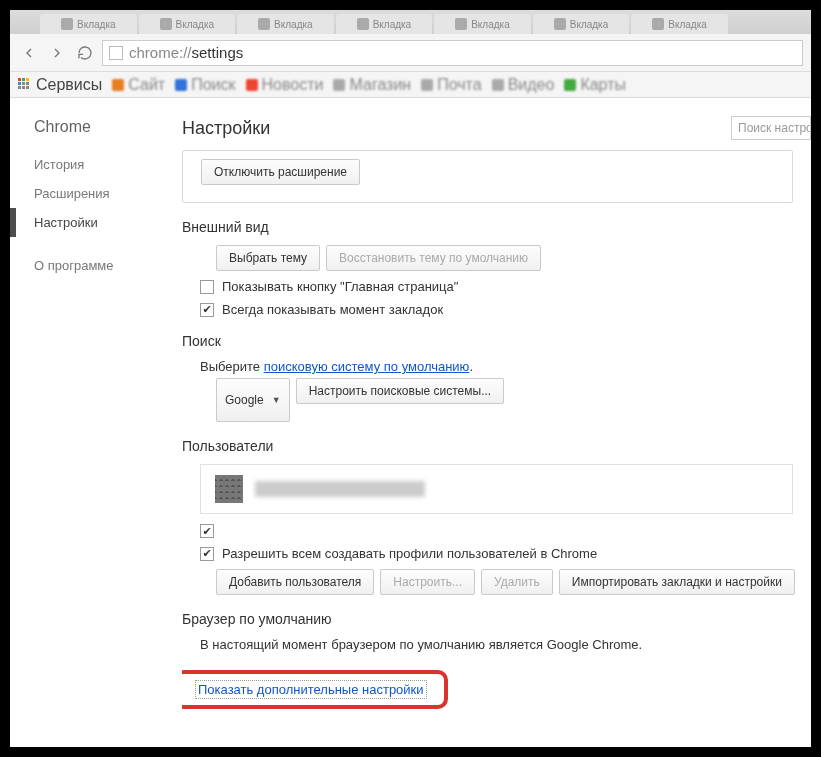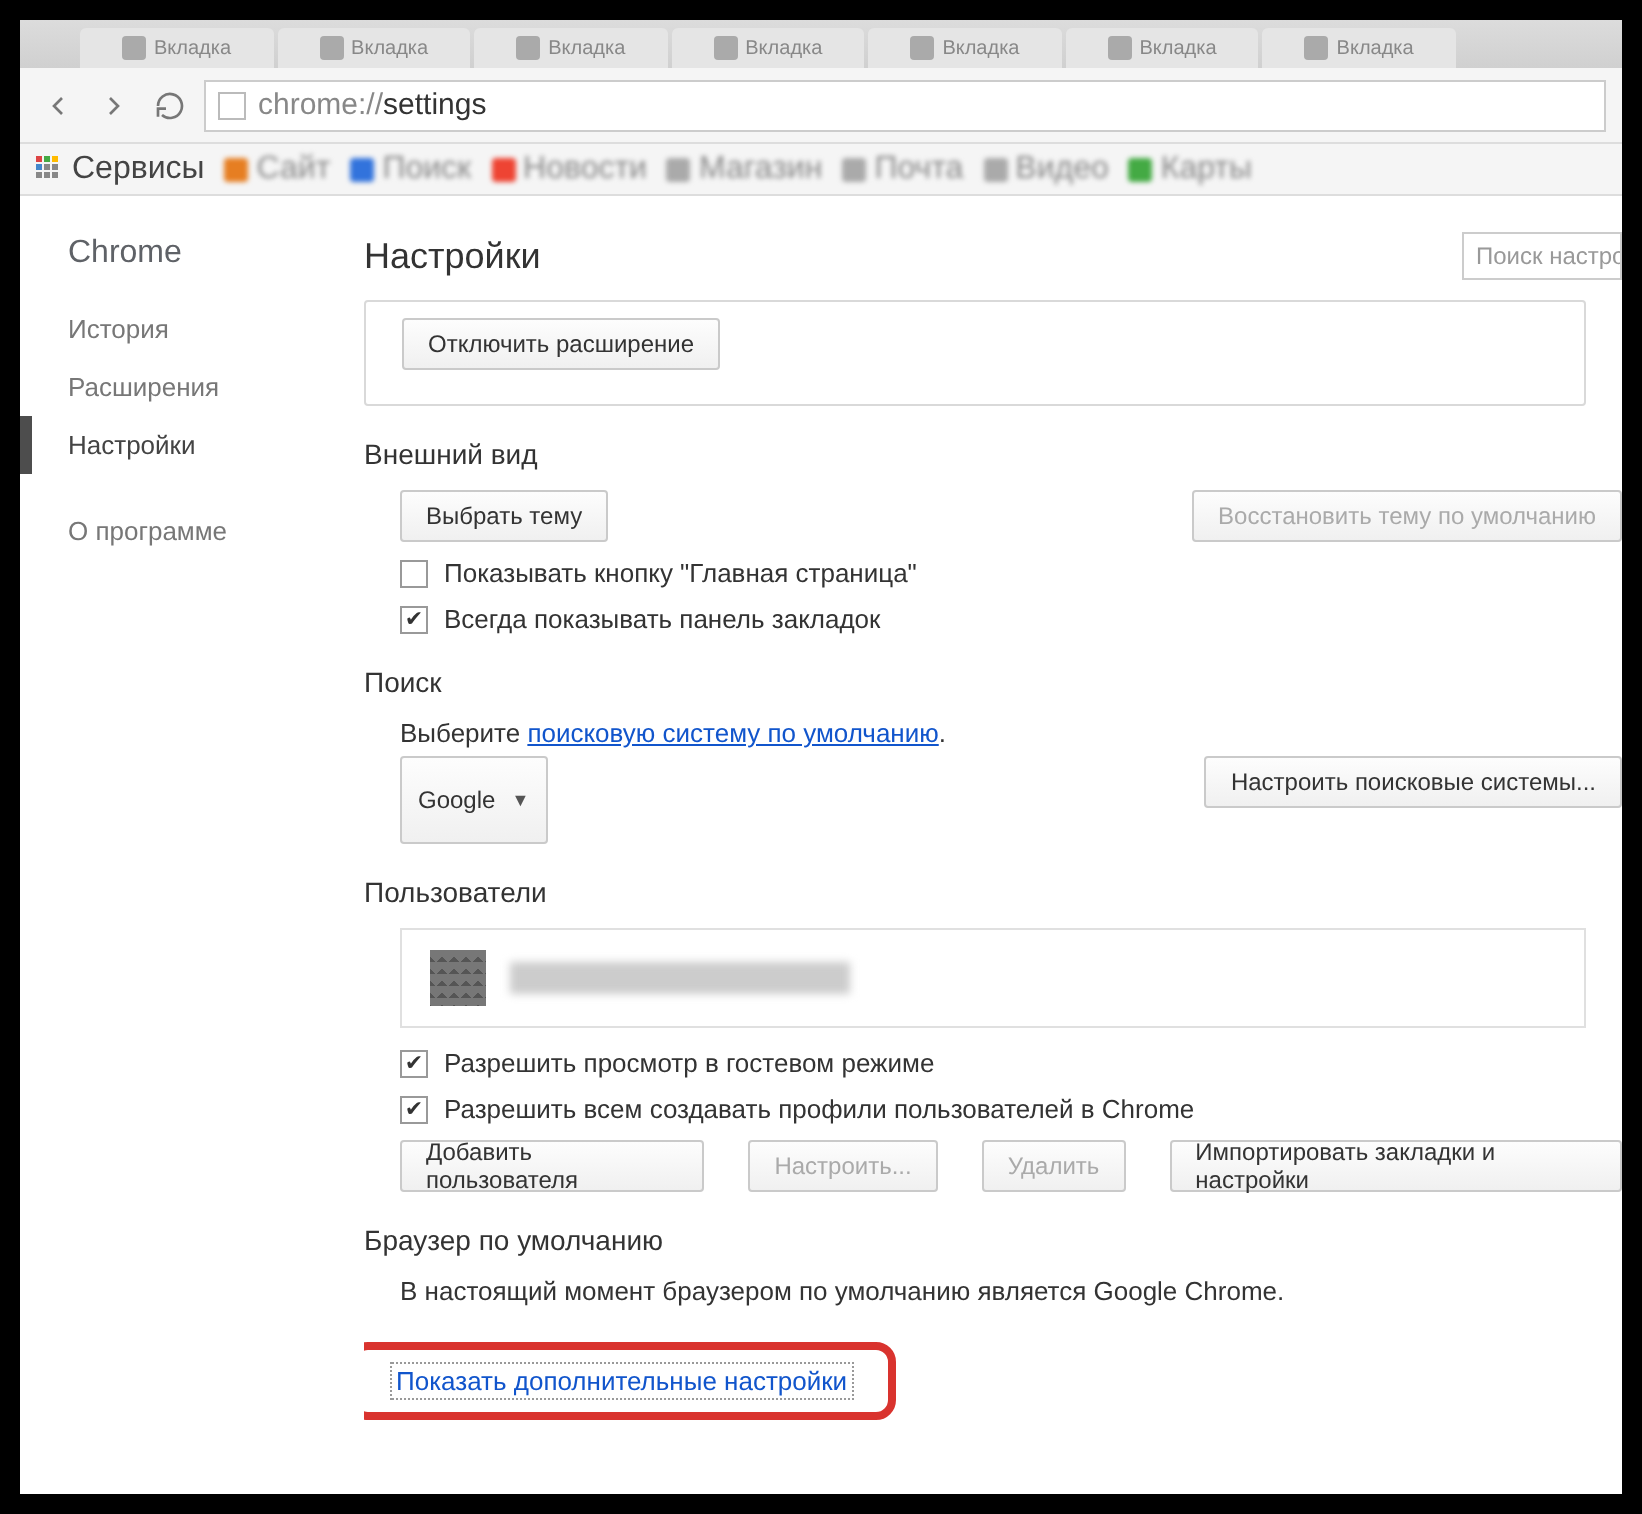--- a/index.html
+++ b/index.html
@@ -212,21 +212,21 @@
     height: 26px;
     padding: 0 12px;
     border: 1px solid #cacaca;
     background: linear-gradient(#fdfdfd, #f0f0f0);
     border-radius: 2px;
     font-size: 12px;
     color: #333;
     cursor: pointer;
   }
   .btn[disabled] { color: #aaa; cursor: default; }
-  .btn-row { display: flex; gap: 22px; margin: 4px 0; justify-content: space-between; }
+  .btn-row { display: flex; gap: 6px; margin: 4px 16px; }
   .indent { padding-left: 18px; }
   .check-row {
     display: flex; align-items: center; gap: 8px;
     margin: 8px 0; font-size: 13px; color: #333;
   }
   .checkbox {
     width: 14px; height: 14px;
     border: 1px solid #999;
     background: #fff;
     display: flex; align-items: center; justify-content: center;
@@ -413,21 +413,21 @@
           <div class="btn-row">
             <div class="btn">Выбрать тему</div>
             <div class="btn" disabled="">Восстановить тему по умолчанию</div>
           </div>
           <div class="check-row">
             <div class="checkbox"></div>
             <span>Показывать кнопку "Главная страница"</span>
           </div>
           <div class="check-row">
             <div class="checkbox checked"></div>
-            <span>Всегда показывать панель закладок</span>
+            <span>Всегда показывать момент закладок</span>
           </div>
         </div>
       </div>
 
       
       <div class="section">
         <h2>Поиск</h2>
         <div class="indent">
           <div class="text-line">
             <span>Выберите </span><span class="link">поисковую систему по умолчанию</span><span>.</span>
@@ -445,21 +445,20 @@
       
       <div class="section">
         <h2>Пользователи</h2>
         <div class="indent">
           <div class="user-box">
             <div class="user-pic"></div>
             <div class="user-name"></div>
           </div>
           <div class="check-row">
             <div class="checkbox checked"></div>
-            <span>Разрешить просмотр в гостевом режиме</span>
           </div>
           <div class="check-row">
             <div class="checkbox checked"></div>
             <span>Разрешить всем создавать профили пользователей в Chrome</span>
           </div>
           <div class="btn-row">
             <div class="btn">Добавить пользователя</div>
             <div class="btn" disabled="">Настроить...</div>
             <div class="btn" disabled="">Удалить</div>
             <div class="btn">Импортировать закладки и настройки</div>

